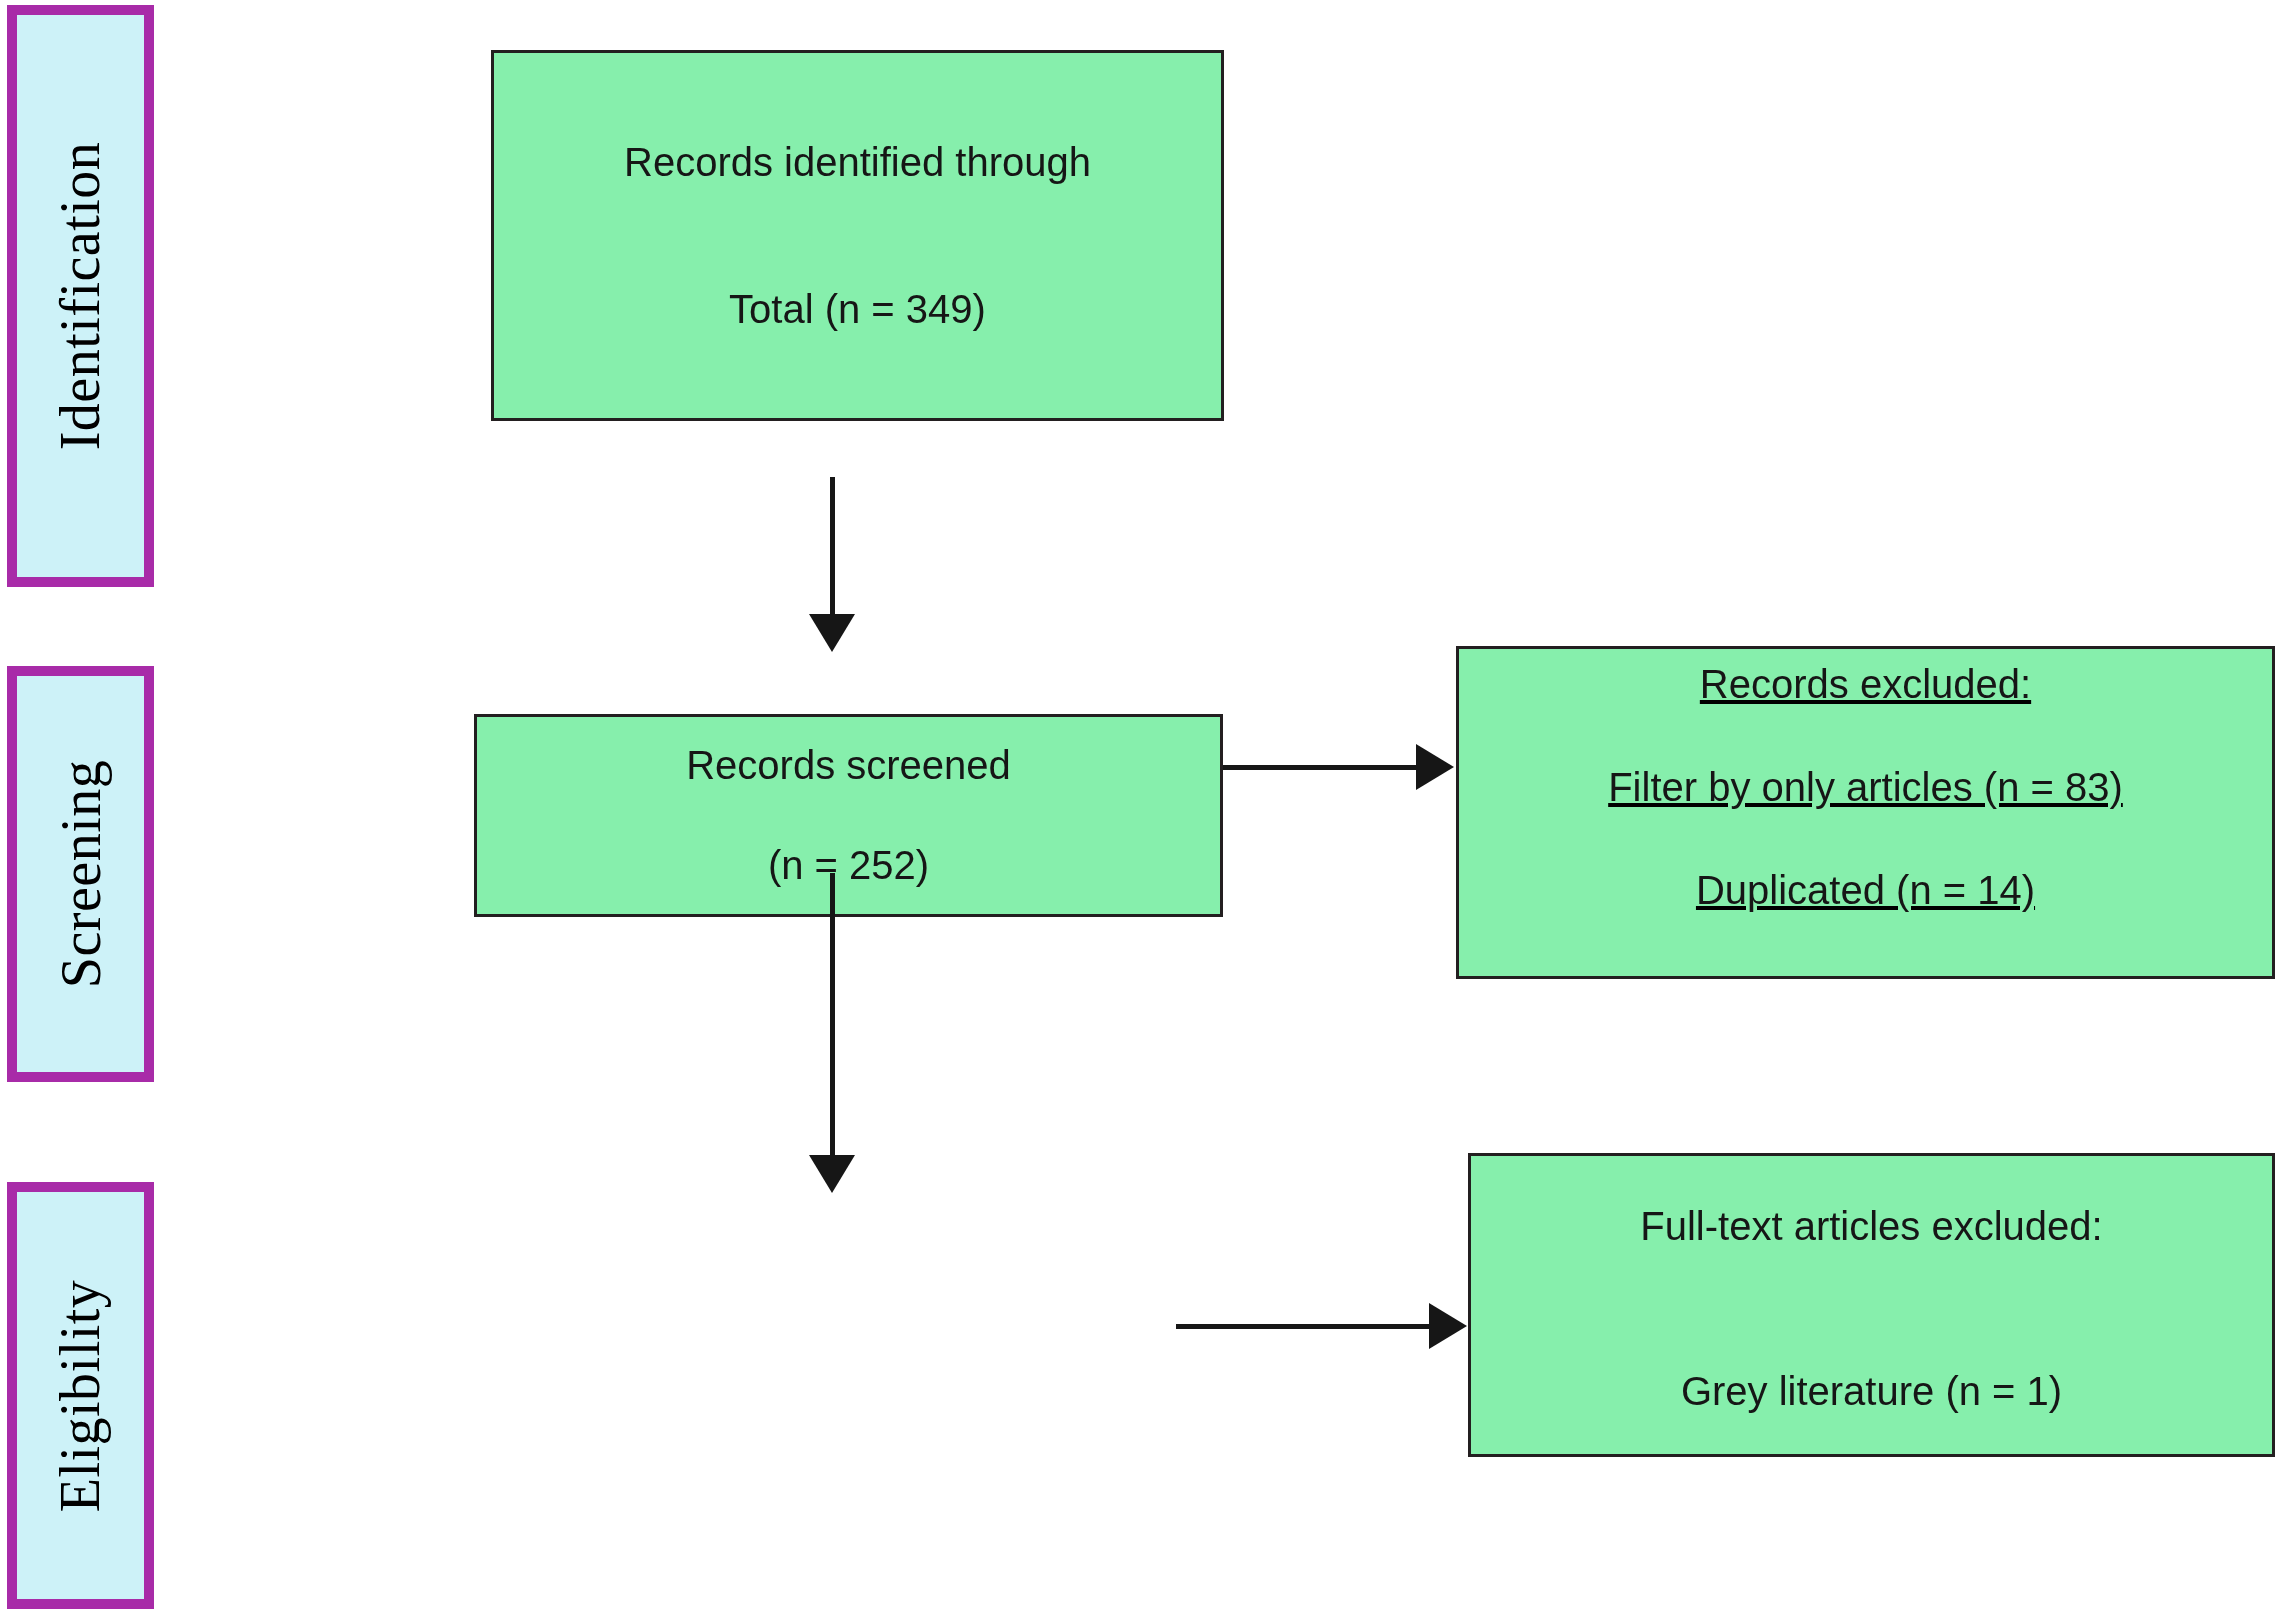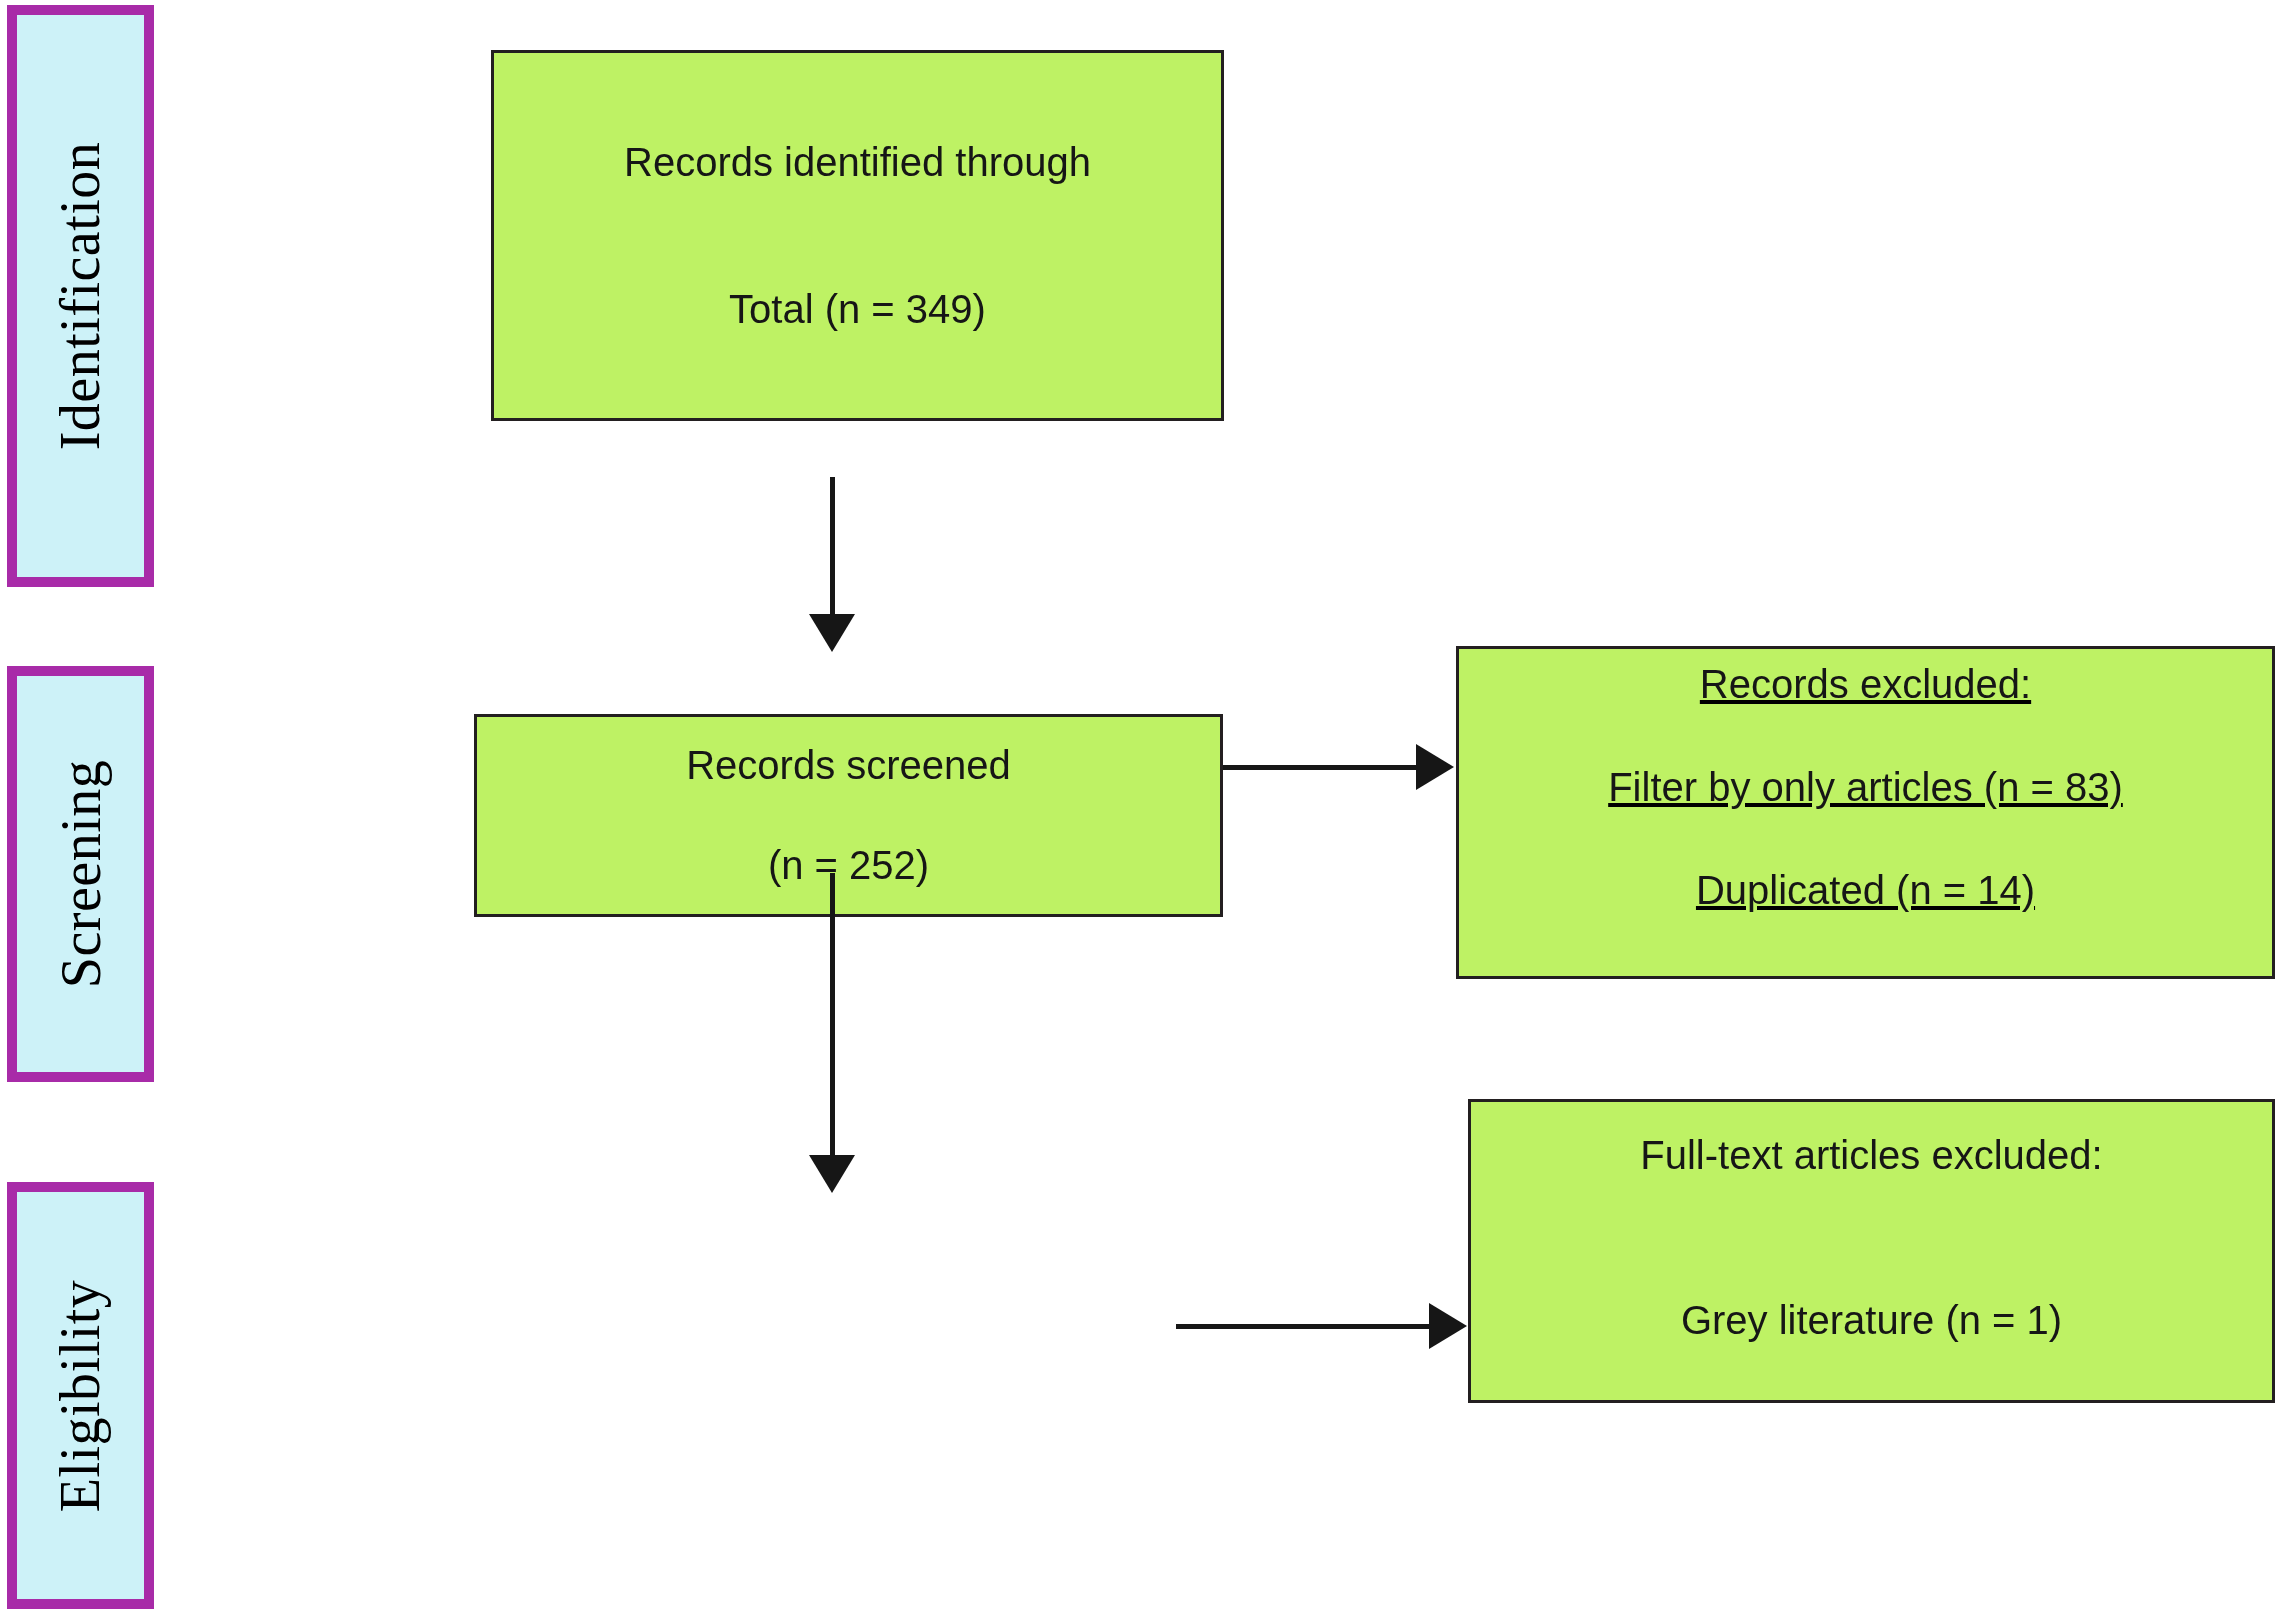--- a/index.html
+++ b/index.html
@@ -34,21 +34,21 @@
     font-size: 56px;
     line-height: 1;
     color: #000000;
     letter-spacing: 0.5px;
   }
 
   
   .flow-box {
     position: absolute;
     box-sizing: border-box;
-    background: #bef264;
+    background: #86efac;
     border: 3.6px solid #231f20;
     display: flex;
     flex-direction: column;
     align-items: center;
     justify-content: center;
     padding: 9px 16.4px;
   }
   .flow-line {
     font-size: 40px;
     line-height: 1.32;
@@ -133,21 +133,21 @@
     <div class="gap-lg"></div>
   </div>
 
   <div class="v-line" style="left:830px; top:873px; height:286px;"></div>
   <div class="arrow-down" style="left:809px; top:1155px;"></div>
 
 
   <div class="h-line" style="left:1176px; top:1324px; width:259px;"></div>
   <div class="arrow-right" style="left:1429px; top:1303px;"></div>
 
-  <div class="flow-box" style="left:1468px; top:1099px; width:807px; height:304px;">
+  <div class="flow-box" style="left:1468px; top:1153px; width:807px; height:304px;justify-content:flex-end;">
     <div class="flow-line">Full-text articles excluded:</div>
     <div class="gap-lg"></div>
     <div class="gap-lg"></div>
     <div class="flow-line">Grey literature (n = 1)</div>
     <div class="gap-sm"></div>
   </div>
 
 </div>
 
 

